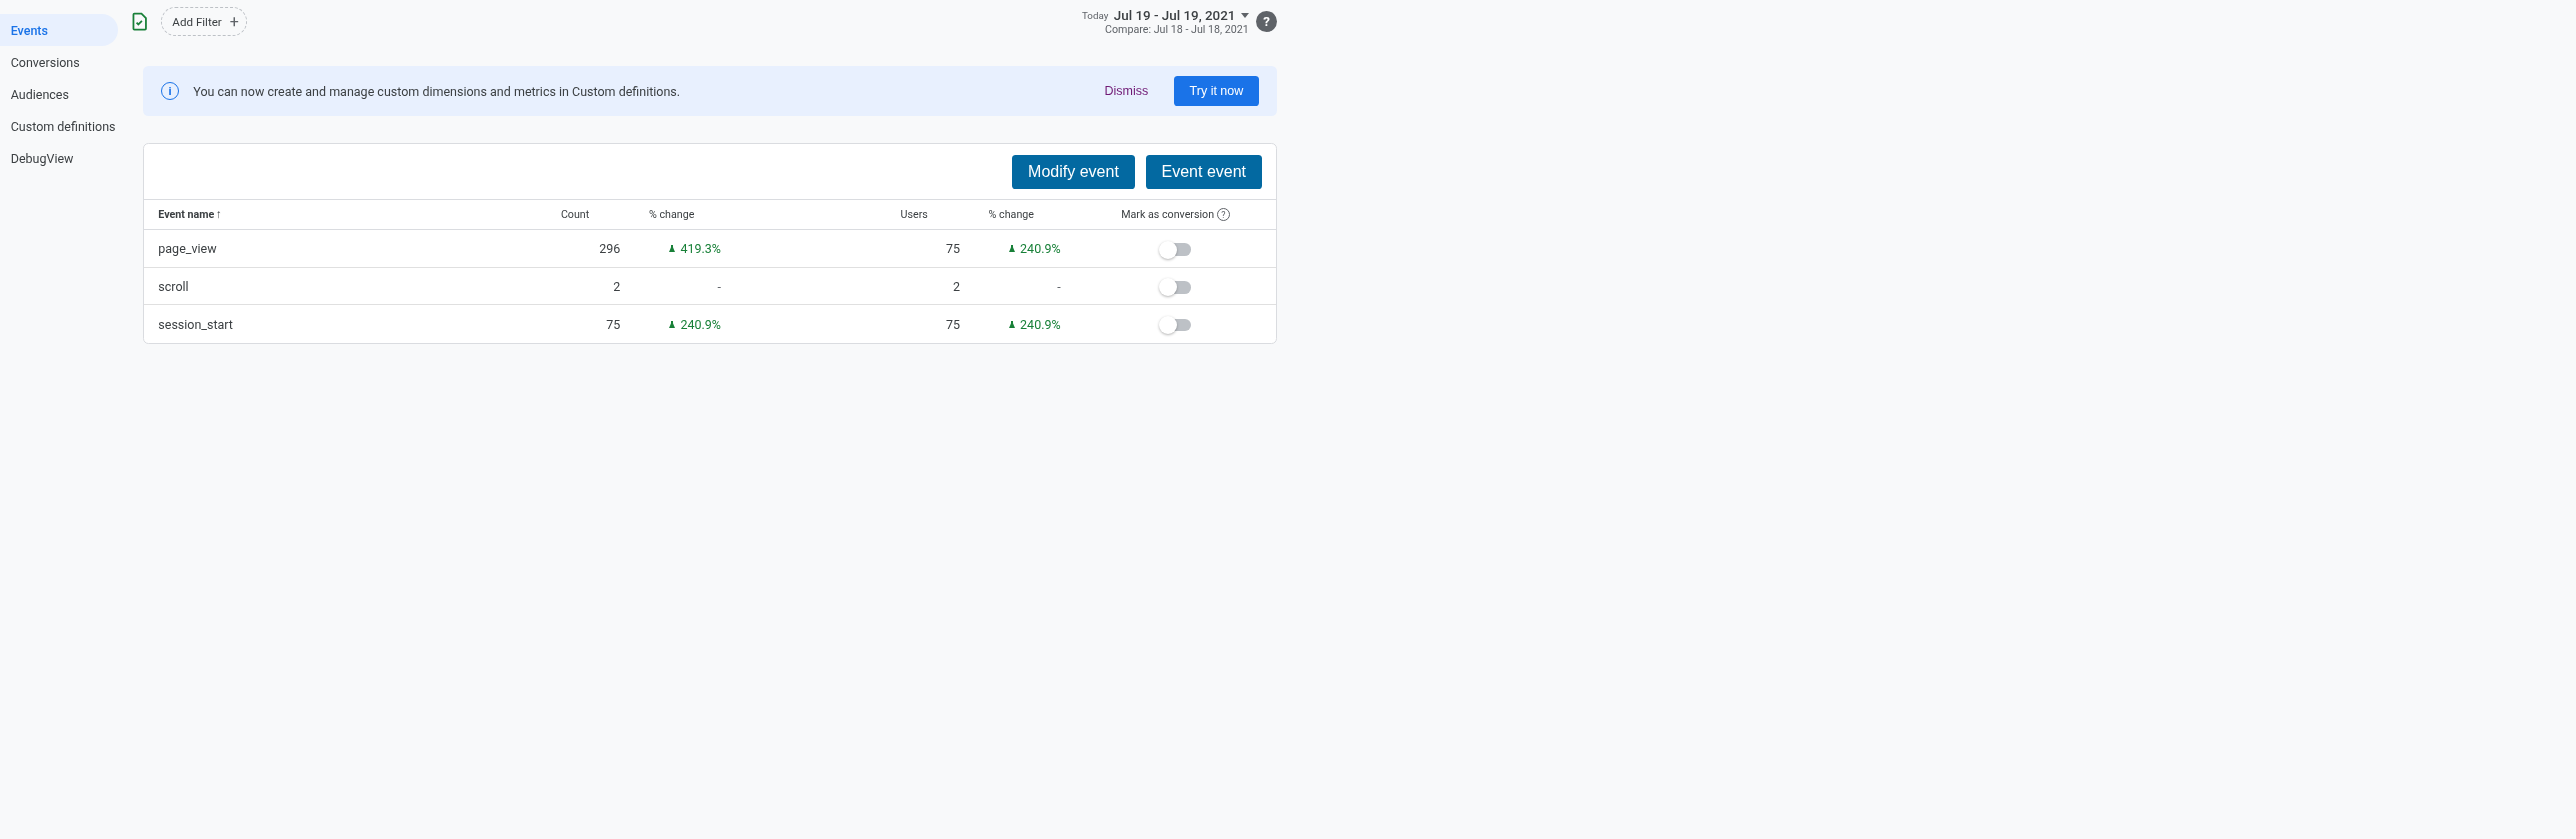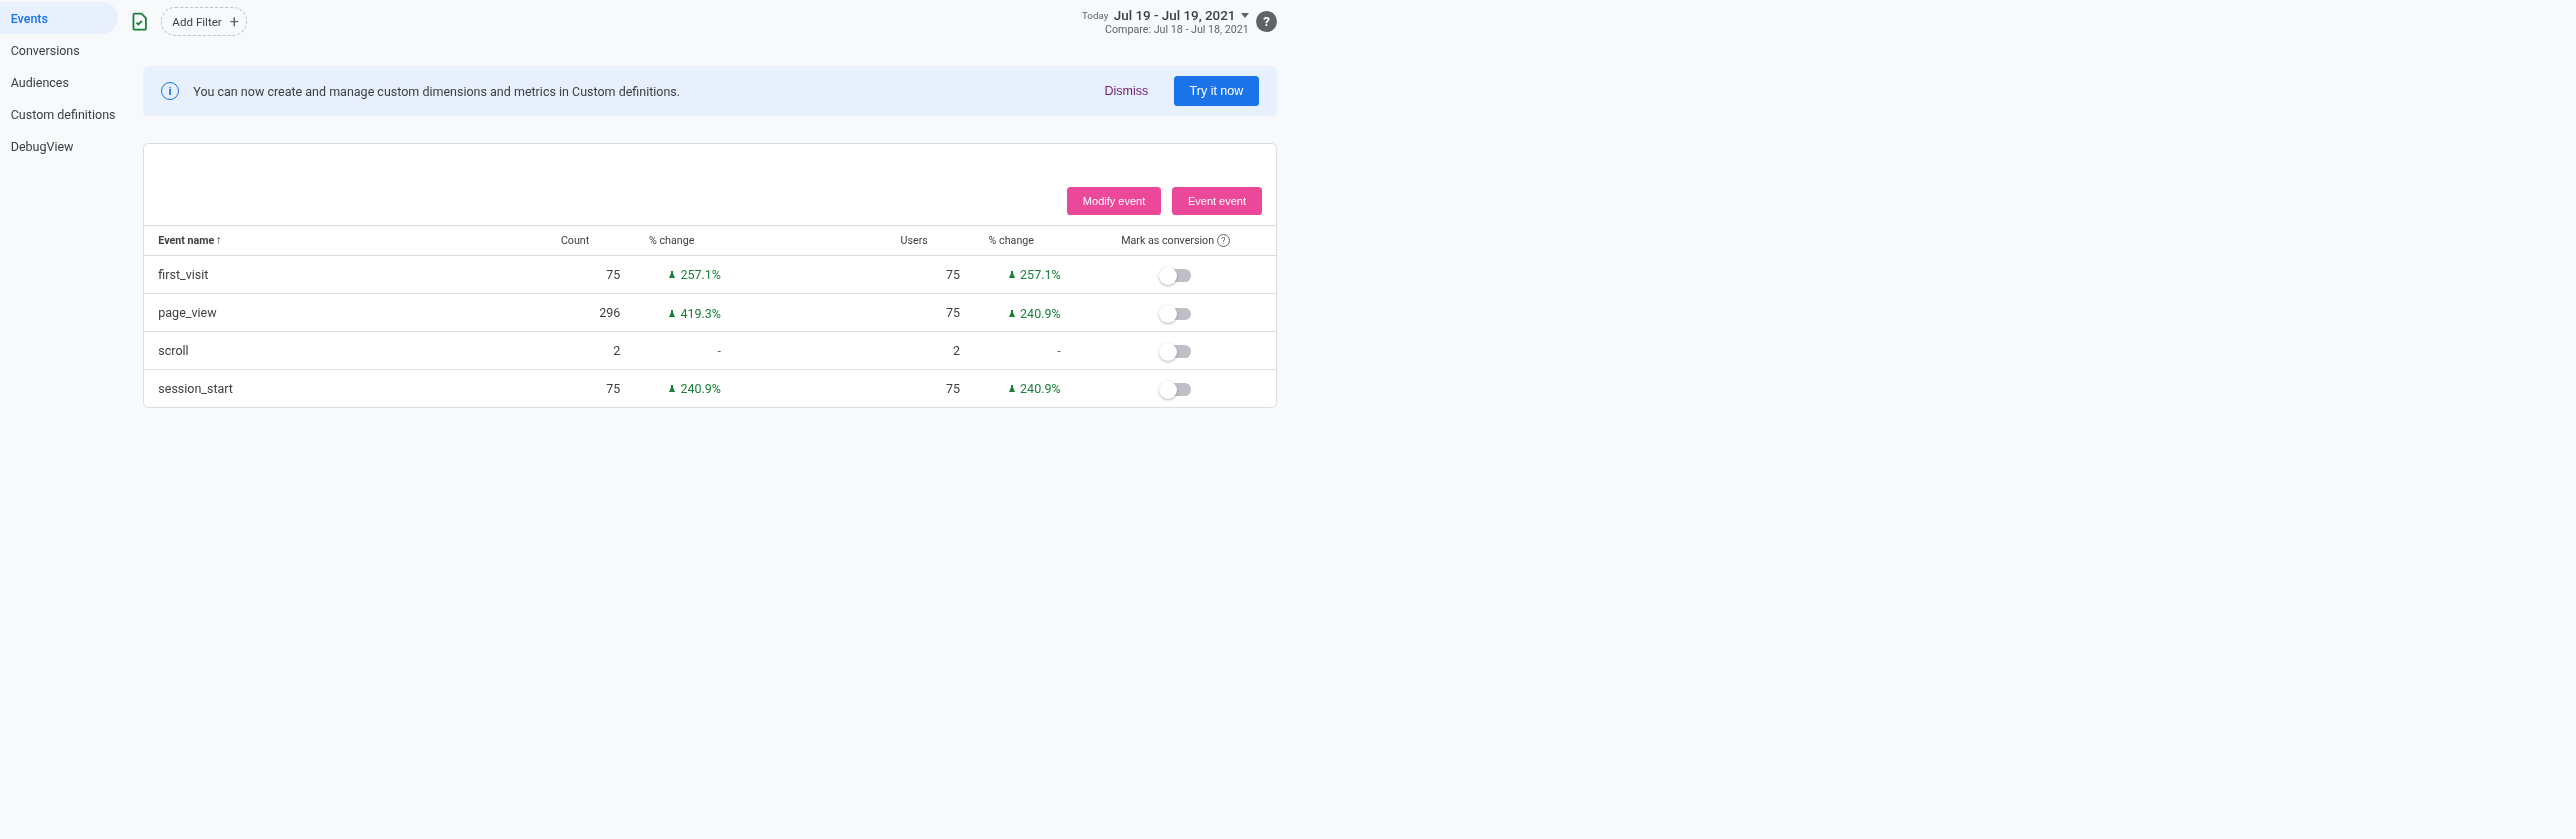--- a/index.html
+++ b/index.html
@@ -9,21 +9,21 @@
     color: #5f6368;
     font-size: 12.5px;
     width: 1288px;
     height: 420px;
     position: relative;
   }
   
   .sidebar {
     position: absolute;
     left: 0;
-    top: 0;
+    top: 12px;
     width: 118px;
     padding-top: 2px;
   }
   .sidebar-item {
     height: 32px;
     display: flex;
     align-items: center;
     padding-left: 10.7px;
     font-size: 12.5px;
     color: #3c4043;
@@ -166,29 +166,28 @@
     overflow: hidden;
   }
   .card-top {
     display: flex;
     justify-content: flex-end;
     padding: 10.7px 14.3px;
     gap: 10.7px;
     border-bottom: 0.9px solid #dadce0;
   }
   .modify-btn, .create-btn {
-    background: #ec4899;
+    background: #0369a1;
     color: #fff;
     border: none;
     border-radius: 3.6px;
     padding: 8px 16px;
-    font-size: 11px;
-    font-weight: 500;
-    cursor: pointer;
-    margin-top: 32px;
+    font-size: 16px;
+    font-weight: 500;
+    cursor: pointer;
   }
   .card-sub {
     display: flex;
     align-items: center;
     padding: 9px 16px;
     border-bottom: 0.9px solid #dadce0;
   }
   .card-sub-title { color: #3c4043; font-size: 12.5px; }
   .icon-btn {
     width: 21.4px; height: 21.4px;
@@ -350,29 +349,20 @@
         <th class="col-change">% change</th>
         <th class="col-gap"></th>
         <th class="col-num">Users</th>
         <th class="col-change">% change</th>
         <th class="col-conv">
           <span>Mark as conversion</span><span class="help-mini">?</span>
         </th>
       </tr>
     </thead>
     <tbody>
-        <tr>
-          <td class="left col-name">first_visit</td>
-          <td class="col-num">75</td>
-          <td class="col-change"><span class="change"><span class="up-arrow"></span>257.1%</span></td>
-          <td class="col-gap"></td>
-          <td class="col-num">75</td>
-          <td class="col-change"><span class="change"><span class="up-arrow"></span>257.1%</span></td>
-          <td class="col-conv"><span class="toggle"></span></td>
-        </tr>
         <tr>
           <td class="left col-name">page_view</td>
           <td class="col-num">296</td>
           <td class="col-change"><span class="change"><span class="up-arrow"></span>419.3%</span></td>
           <td class="col-gap"></td>
           <td class="col-num">75</td>
           <td class="col-change"><span class="change"><span class="up-arrow"></span>240.9%</span></td>
           <td class="col-conv"><span class="toggle"></span></td>
         </tr>
         <tr>

